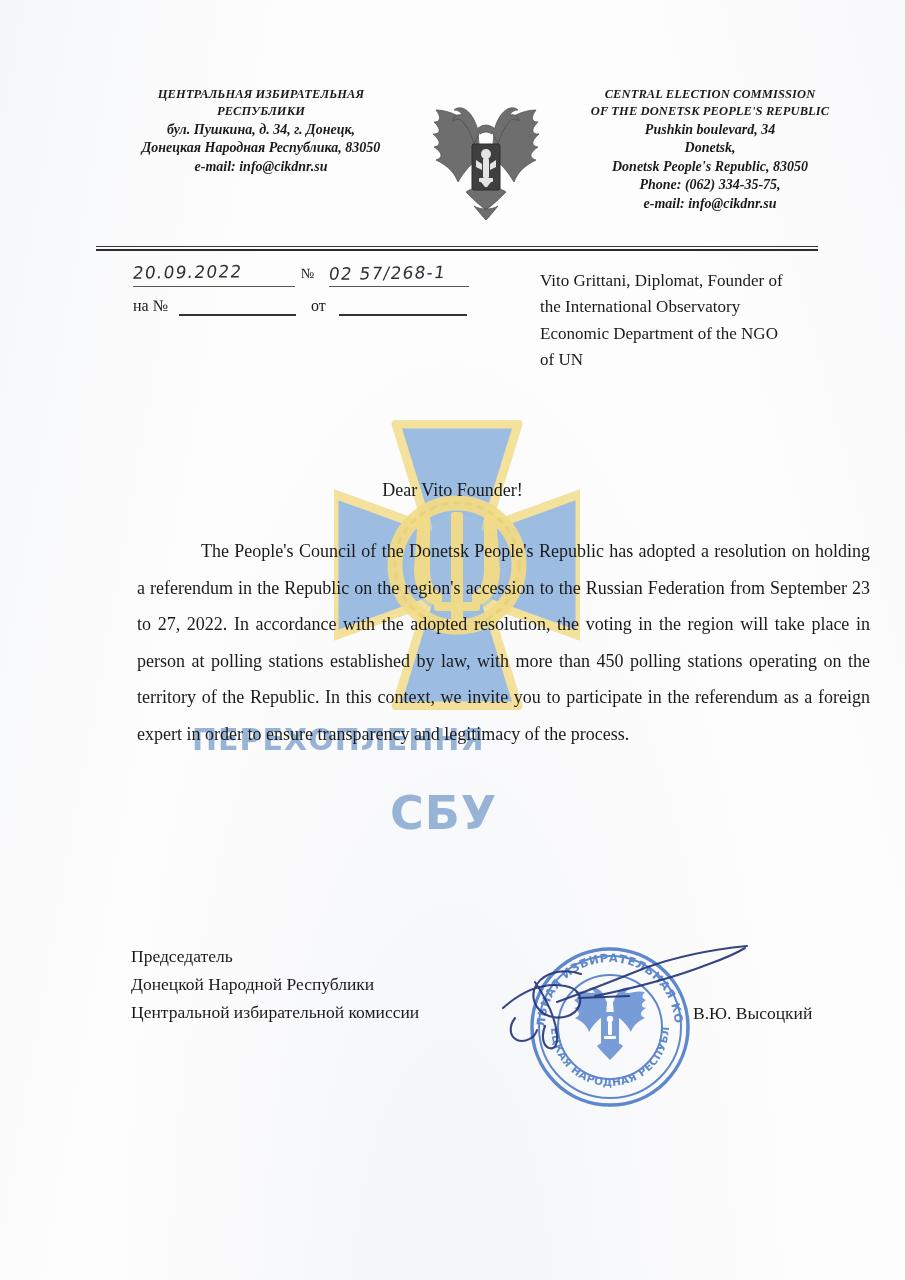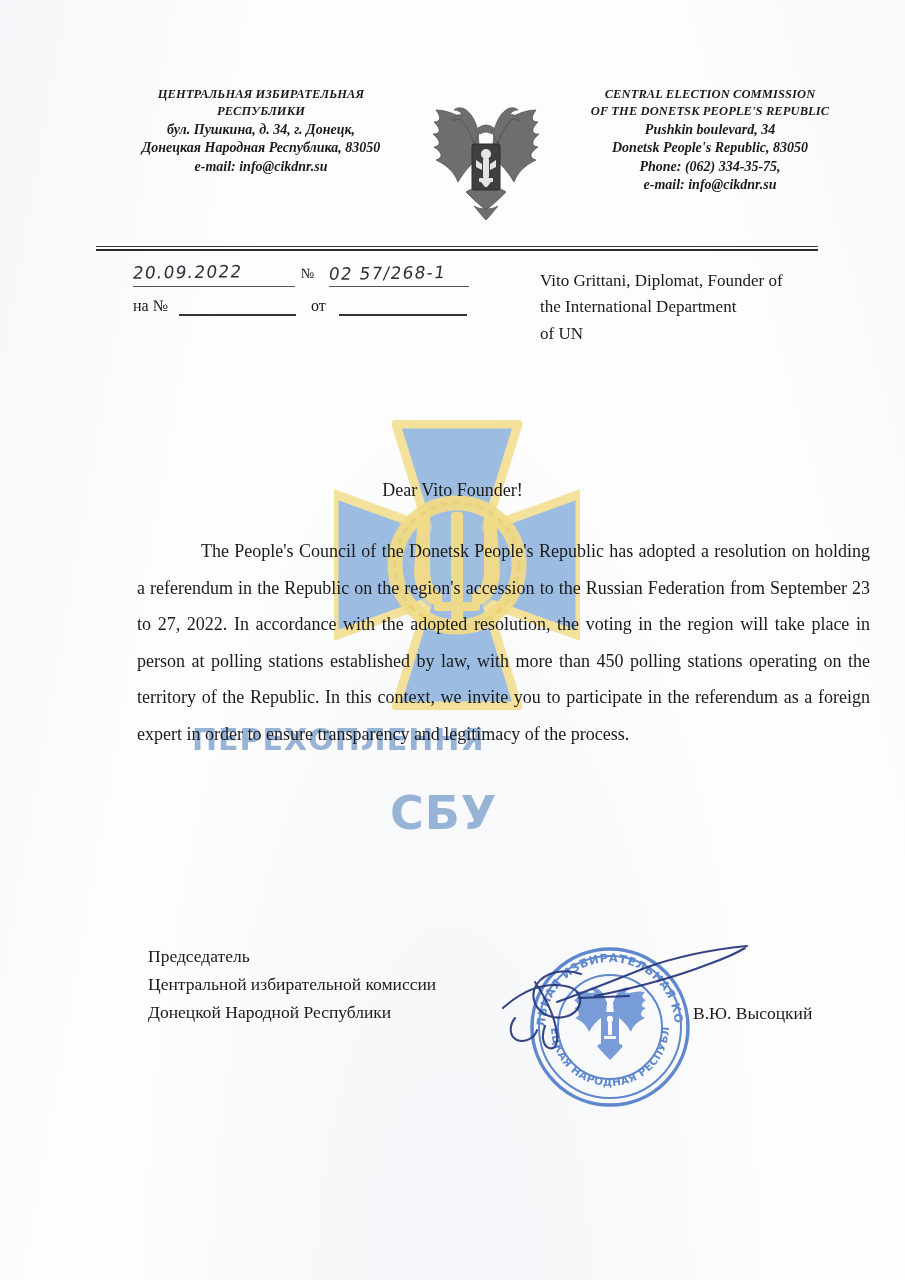--- a/index.html
+++ b/index.html
@@ -245,21 +245,21 @@
     font-size: 18px;
     line-height: 2.03;
     text-align: justify;
     text-indent: 64px;
     z-index: 5;
   }
 
   
   .sig-block {
     position: absolute;
-    left: 148px;
+    left: 131px;
     top: 942px;
     width: 400px;
     font-size: 17.5px;
     line-height: 1.6;
     z-index: 5;
   }
   .signer-name {
     position: absolute;
     left: 693px;
     top: 1003px;
@@ -318,20 +318,21 @@
       <div class="lh-title">РЕСПУБЛИКИ</div>
       <div class="lh-line">бул. Пушкина, д. 34, г. Донецк,</div>
       <div class="lh-line">Донецкая Народная Республика, 83050</div>
       <div class="lh-line">e-mail: info@cikdnr.su</div>
     </div>
 
     <div class="lh-col lh-en">
       <div class="lh-title">CENTRAL ELECTION COMMISSION</div>
       <div class="lh-title">OF THE DONETSK PEOPLE'S REPUBLIC</div>
       <div class="lh-line">Pushkin boulevard, 34</div>
+      <div class="lh-line">Donetsk,</div>
       <div class="lh-line">Donetsk People's Republic, 83050</div>
       <div class="lh-line">Phone: (062) 334-35-75,</div>
       <div class="lh-line">e-mail: info@cikdnr.su</div>
     </div>
   </div>
 
   <svg class="emblem" viewBox="0 0 124 136" xmlns="http://www.w3.org/2000/svg">
     <g fill="#6e6e6e" stroke="#4a4a4a" stroke-width="0.7">
 
       <path d="M 54 44 C 42 30 26 22 12 22 C 18 30 16 34 10 34 C 18 42 16 46 9 46 C 18 54 16 58 10 59 C 20 66 18 70 12 72 C 24 78 30 84 34 94 C 40 84 48 74 56 70 Z"></path>
@@ -375,32 +376,33 @@
     <div class="ref-row2">
       <span class="ref-na">на №</span>
       <span class="ref-line1"></span>
       <span class="ref-ot">от</span>
       <span class="ref-line2"></span>
     </div>
   </div>
 
   <div class="addressee">
     <div>Vito Grittani, Diplomat, Founder of</div>
-    <div>the International Department</div>
+    <div>the International Observatory</div>
+    <div>Economic Department of the NGO</div>
     <div>of UN</div>
   </div>
 
   <div class="salutation">Dear Vito Founder!</div>
 
   <div class="body-text">The People's Council of the Donetsk People's Republic has adopted a resolution on holding a referendum in the Republic on the region's accession to the Russian Federation from September 23 to 27, 2022. In accordance with the adopted resolution, the voting in the region will take place in person at polling stations established by law, with more than 450 polling stations operating on the territory of the Republic. In this context, we invite you to participate in the referendum as a foreign expert in order to ensure transparency and legitimacy of the process.</div>
 
   <div class="sig-block">
     <div>Председатель</div>
+    <div>Донецкой Народной Республики</div>
     <div>Центральной избирательной комиссии</div>
-    <div>Донецкой Народной Республики</div>
   </div>
 
   <svg class="stamp" viewBox="0 0 182 182" xmlns="http://www.w3.org/2000/svg">
     <defs>
       <path id="arcTop" d="M 26 91 A 65 65 0 0 1 156 91"></path>
       <path id="arcBottom" d="M 32 91 A 59 59 0 0 0 150 91"></path>
     </defs>
     <g opacity="0.82">
       <circle cx="91" cy="91" r="78" fill="none" stroke="#3d6fc4" stroke-width="3.5"></circle>
       <circle cx="91" cy="91" r="71" fill="none" stroke="#3d6fc4" stroke-width="2"></circle>

